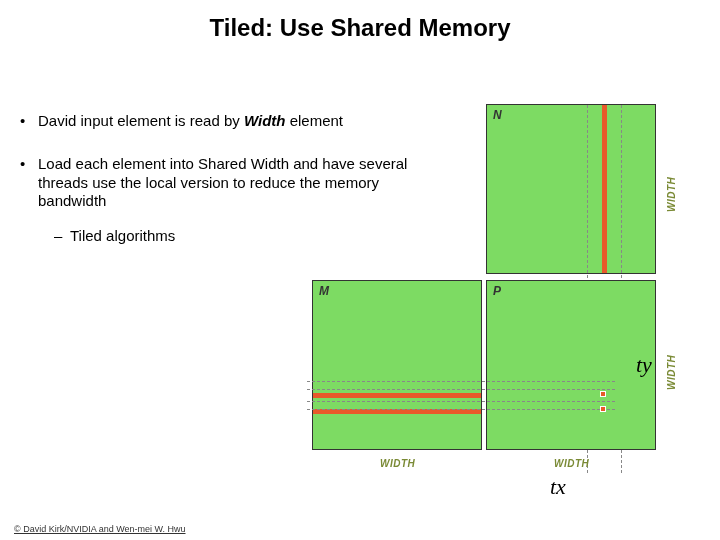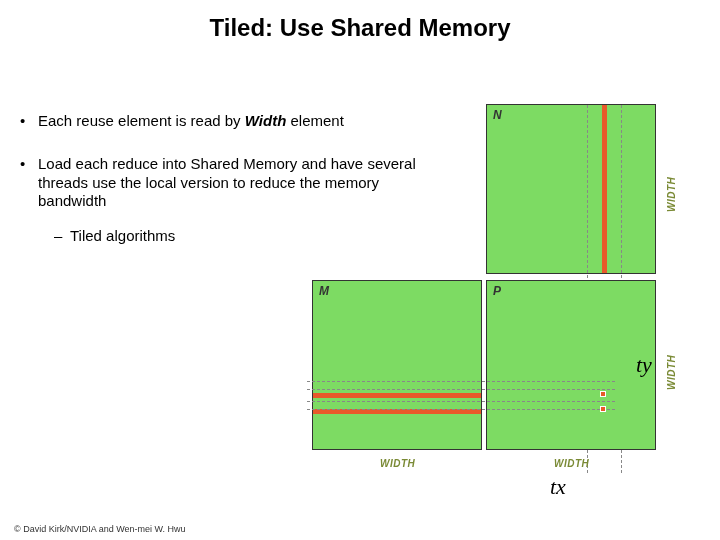--- a/index.html
+++ b/index.html
@@ -104,36 +104,37 @@
     font-size: 22px;
     font-family: "Times New Roman", serif;
     margin-top: 44px;
   }
   .footer {
     position: absolute;
     bottom: 6px;
     left: 14px;
     font-size: 9px;
     color: #333;
+    text-decoration: underline;
   }
 </style>
 </head>
 <body>
 
 <div class="title">
   <span>Tiled: Use Shared Memory</span><br>
 </div>
 
 <div class="bullets">
   <ul>
     <li>
-      <span>Each reuse element is read by </span><span class="em">Width</span><span> element</span>
+      <span>David input element is read by </span><span class="em">Width</span><span> element</span>
     </li>
     <li>
-      <span>Load each reduce into Shared Memory and have several threads use the local version to reduce the memory bandwidth</span>
+      <span>Load each element into Shared Width and have several threads use the local version to reduce the memory bandwidth</span>
       <ul class="sub">
         <li>Tiled algorithms</li>
       </ul>
     </li>
   </ul>
 </div>
 
 <div class="diagram">
 
   <div class="mat" style="left:486px; top:0px; width:170px; height:170px;">

